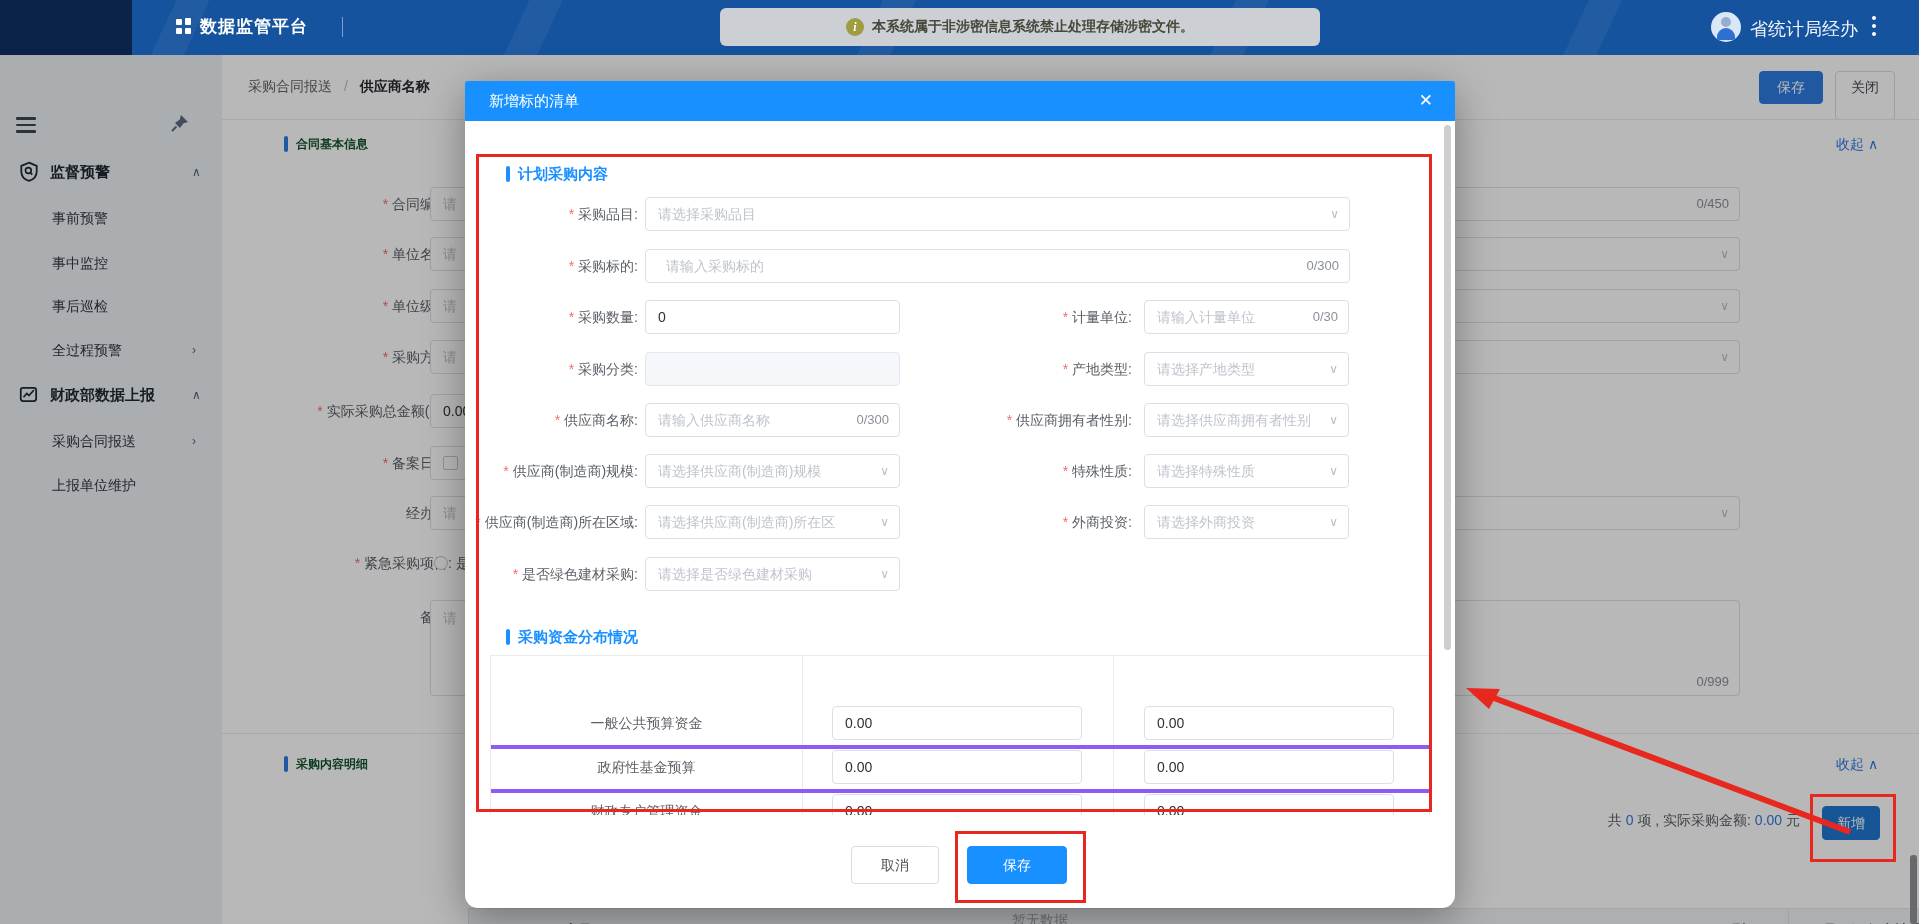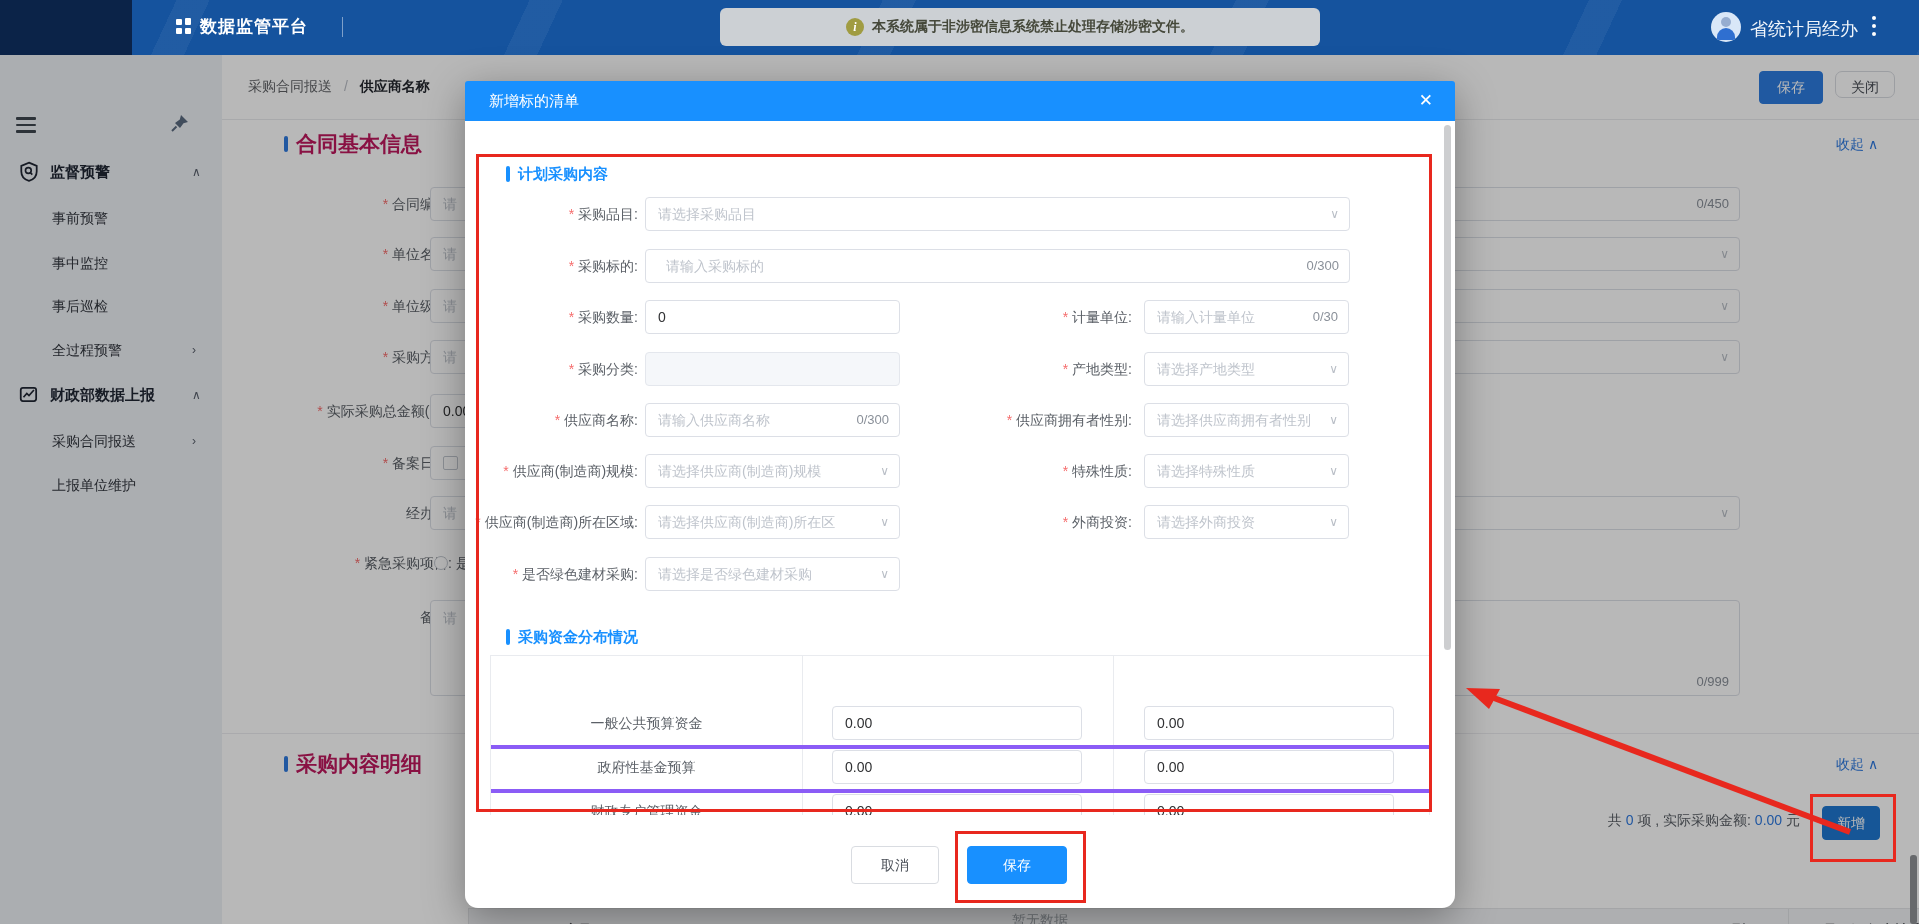--- a/index.html
+++ b/index.html
@@ -31,21 +31,21 @@
   .side-group{position:absolute;left:50px;font-size:15px;font-weight:bold;color:#1f2633;line-height:22px;white-space:nowrap;}
   .side-item{position:absolute;left:52px;font-size:14px;color:#30353d;line-height:22px;white-space:nowrap;}
   .side-caret{position:absolute;left:192px;color:#5a626e;font-size:12px;line-height:22px;}
   
   .content{position:absolute;left:222px;top:55px;right:0;bottom:0;background:#fff;z-index:10;}
   .crumb-parent{color:#606266;} .crumb-sep{color:#b8bcc4;margin:0 8px;} .crumb-cur{color:#24282f;font-weight:bold;}
   .btn{box-sizing:border-box;border-radius:4px;font-size:14px;text-align:center;cursor:pointer;}
   .btn-blue{background:#2d7ce0;color:#fff;border:1px solid #2d7ce0;}
   .btn-plain{background:#fff;color:#4a4f57;border:1px solid #d9dce1;}
   .sect-bar{position:absolute;width:4px;height:16px;background:#2f7ae0;border-radius:2px;}
-  .sect-title{position:absolute;font-size:21px;font-weight:bold;color:#be185d;line-height:20px;}
+  .sect-title{position:absolute;font-size:12px;font-weight:bold;color:#14532d;line-height:20px;}
   .collapse{position:absolute;color:#2f7ae0;font-size:14px;line-height:20px;}
   .lbl{position:absolute;height:34px;line-height:34px;font-size:14px;color:#5b6067;text-align:right;white-space:nowrap;}
   .star{color:#f56c6c;margin-right:4px;}
   .ctrl{position:absolute;height:34px;background:#fff;border:1px solid #dcdfe6;border-radius:4px;box-sizing:border-box;
         font-size:14px;line-height:32px;padding:0 12px;color:#303133;white-space:nowrap;overflow:hidden;}
   .ctrl .ph{color:#bfc4cc;}
   .cnt{position:absolute;right:10px;top:0;line-height:32px;color:#8a9099;font-size:13px;}
   .chev{position:absolute;right:10px;top:0;line-height:32px;color:#b9bec6;font-size:12px;}
   .radio{position:absolute;width:14px;height:14px;border:1.5px solid #c3c8d0;border-radius:50%;background:#fff;box-sizing:border-box;}
   .cal{position:absolute;width:15px;height:14px;border:1.5px solid #c3c8d0;border-radius:2px;box-sizing:border-box;}
@@ -147,21 +147,21 @@
   </div>
 
   <div class="content">
 
     <div class="abs" style="left:26px;top:23px;font-size:14px;">
       <span class="crumb-parent">采购合同报送</span>
       <span class="crumb-sep">/</span>
       <span class="crumb-cur">供应商名称</span>
     </div>
     <div class="abs btn btn-blue" style="left:1537px;top:16px;width:64px;height:33px;line-height:31px;">保存</div>
-    <div class="abs btn btn-plain" style="left:1613px;top:16px;width:60px;height:27px;line-height:31px;border-radius:7px;">关闭</div>
+    <div class="abs btn btn-plain" style="left:1613px;top:16px;width:60px;height:49px;line-height:31px;">关闭</div>
     <div class="abs" style="left:0;top:64px;right:0;height:1px;background:#e9eaee;"></div>
 
     <div class="sect-bar" style="left:62px;top:81px;"></div>
     <div class="sect-title" style="left:74px;top:79px;">合同基本信息</div>
     <div class="collapse" style="left:1614px;top:79px;">
       <span>收起</span> <span>∧</span>
     </div>
 
     <div class="lbl" style="left:8px;top:132px;width:222px;"><span class="star">*</span><span>合同编号:</span></div>
     <div class="ctrl" style="left:208px;top:132px;width:1310px;">

